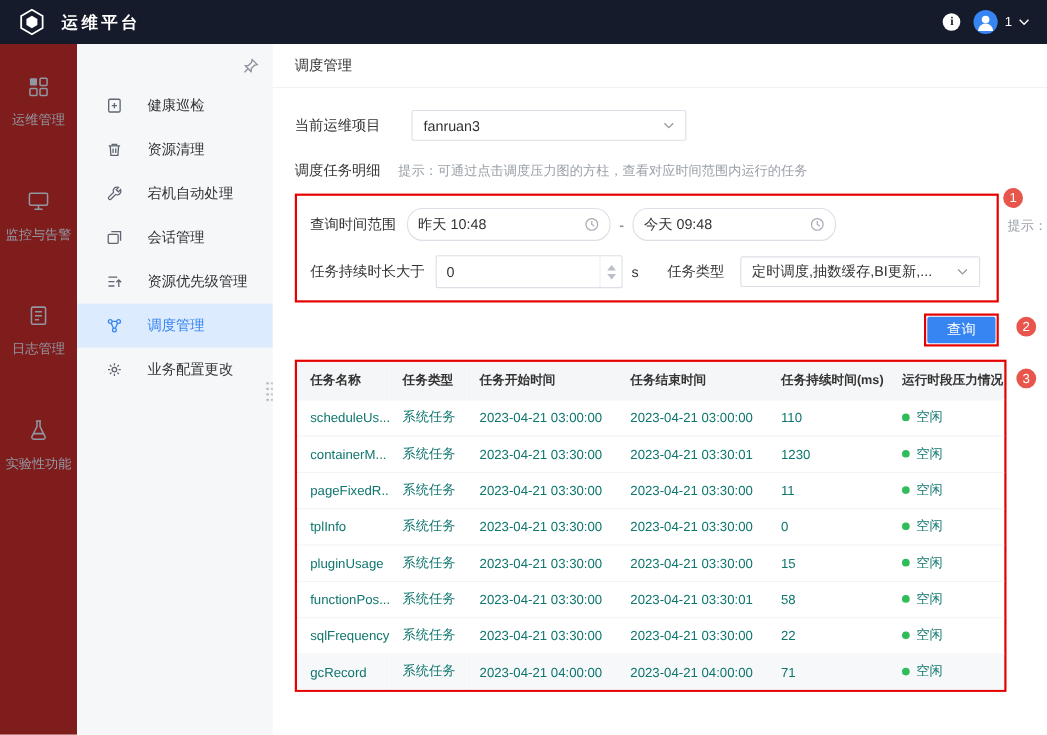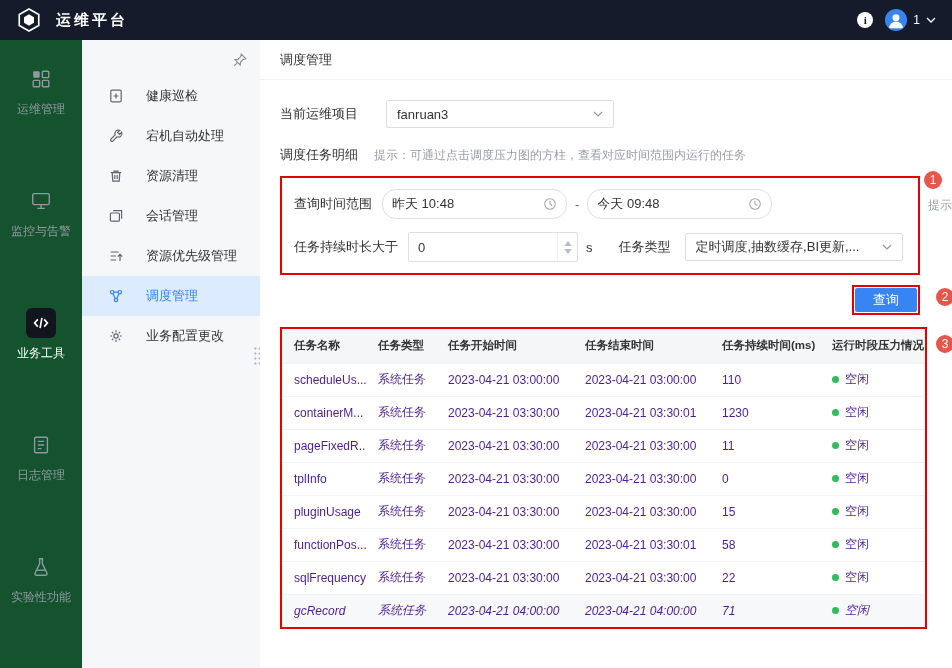--- a/index.html
+++ b/index.html
@@ -13,22 +13,22 @@
   .header-right { margin-left:auto; display:flex; align-items:center; gap:12px; }
   .info-icon { width:16px; height:16px; border-radius:50%; background:#fff; color:#151b2b;
                font:bold 11px "Liberation Serif",serif; display:flex; align-items:center; justify-content:center; cursor:pointer; }
   .user-menu { display:flex; align-items:center; gap:6px; cursor:pointer; }
   .avatar { width:22px; height:22px; border-radius:50%; background:#3685f2; overflow:hidden; display:flex; align-items:flex-end; justify-content:center; }
   .user-count { color:#fff; font-size:12px; }
 
   
   .layout { display:flex; height:628px; }
 
-  .primary-nav { width:82px; background:#14532d; display:flex; flex-direction:column; align-items:center;
-                 padding-top:24px; gap:68px; flex-shrink:0; }
+  .primary-nav { width:70px; background:#7f1d1d; display:flex; flex-direction:column; align-items:center;
+                 padding-top:24px; gap:50px; flex-shrink:0; }
   .pnav-item { display:flex; flex-direction:column; align-items:center; gap:7px; color:#9298a3;
                font-size:12px; cursor:pointer; width:100%; }
   .pnav-item .icon-badge { width:30px; height:30px; border-radius:6px; display:flex; align-items:center; justify-content:center; }
   .pnav-item svg { width:22px; height:22px; }
   .pnav-item.active { color:#fff; }
   .pnav-item.active .icon-badge { background:#12151d; }
 
   .secondary-nav { width:178px; background:#f6f7f9; position:relative; padding-top:36px; flex-shrink:0; }
   .pin-icon { position:absolute; top:12px; right:12px; width:16px; height:16px; cursor:pointer; }
   .snav-item { height:40px; display:flex; align-items:center; gap:22px; padding-left:26px;
@@ -43,21 +43,21 @@
   .breadcrumb-bar { height:40px; line-height:40px; padding-left:20px; font-size:13px; color:#333;
                     border-bottom:1px solid #f0f2f5; }
 
   
   .project-row { margin:20px 0 0 20px; display:flex; align-items:center; height:28px; }
   .form-label { font-size:13px; color:#333; }
   .project-row .form-label { width:106px; }
   .select { height:28px; border:1px solid #dcdfe6; border-radius:2px; background:#fff; display:flex;
             align-items:center; justify-content:space-between; padding:0 10px; font-size:13px; cursor:pointer; }
   .select > span { overflow:hidden; white-space:nowrap; }
-  .project-select { width:228px; }
+  .project-select { width:250px; }
   .chev-gray { width:10px; height:6px; flex-shrink:0; margin-left:6px; }
 
   .detail-row { margin:18px 0 0 20px; display:flex; align-items:center; gap:16px; height:18px; }
   .hint-text { font-size:12px; color:#9aa0a8; }
 
   .filter-box { margin:12px 0 0 20px; width:640px; border:2px solid #e60000; padding:11px 12px;
                 display:flex; flex-direction:column; gap:13px; }
   .filter-row { display:flex; align-items:center; }
   .mr10 { margin-right:10px; }
   .date-input { width:185px; height:30px; border:1px solid #dcdfe6; border-radius:14px; background:#fff;
@@ -80,24 +80,24 @@
   .btn-row { margin:10px 0 0 20px; width:640px; display:flex; justify-content:flex-end; }
   .query-btn-wrap { border:2px solid #e60000; padding:1px; }
   .query-btn { width:62px; height:24px; background:#3685f2; color:#fff; border:none; border-radius:2px;
                font-size:13px; cursor:pointer; font-family:inherit; }
 
   
   .table-box { margin:12px 0 0 20px; width:647px; border:2px solid #e60000; background:#fff; }
   table { width:100%; border-collapse:collapse; table-layout:fixed; }
   th { height:34px; background:#f5f6f8; font-size:11.5px; font-weight:bold; color:#333; text-align:left;
        padding:0 2px 0 12px; white-space:nowrap; overflow:hidden; }
-  td { height:33px; font-size:12px; color:#4c1d95; padding:0 2px 0 12px; white-space:nowrap; overflow:hidden;
+  td { height:33px; font-size:12px; color:#0f766e; padding:0 2px 0 12px; white-space:nowrap; overflow:hidden;
        border-top:1px solid #f1f3f5; }
   tbody tr { cursor:pointer; }
-  tbody tr:last-child { background:#f7f8fa;font-style:italic; }
+  tbody tr:last-child { background:#f7f8fa; }
   .status-cell { display:flex; align-items:center; gap:6px; }
   .status-dot { width:7px; height:7px; border-radius:50%; background:#2ebd59; flex-shrink:0; }
 
   .anno-badge { position:absolute; width:18px; height:18px; border-radius:50%; background:#e8564b; color:#fff;
                 font-size:12px; display:flex; align-items:center; justify-content:center; }
   #anno-1 { left:664px; top:131px; }
   #anno-2 { left:676px; top:248px; }
   #anno-3 { left:676px; top:295px; }
 </style>
 </head>
@@ -142,30 +142,20 @@
     </div>
     <div class="pnav-item">
       <span class="icon-badge">
           <svg viewBox="0 0 24 24" fill="none" stroke="currentColor" stroke-width="1.5">
         <rect x="3" y="4" width="18" height="12" rx="1.5"></rect>
             <path d="M12 16 v4 M8 20 h8"></path>
       </svg>
         </span>
       <span>监控与告警</span>
     </div>
-    <div class="pnav-item active">
-      <span class="icon-badge">
-          <svg viewBox="0 0 24 24" fill="none" stroke="currentColor" stroke-width="1.8">
-        <path d="M8.5 8 L5 12 L8.5 16"></path>
-            <path d="M15.5 8 L19 12 L15.5 16"></path>
-            <path d="M13 6.5 L11 17.5"></path>
-      </svg>
-        </span>
-      <span>业务工具</span>
-    </div>
     <div class="pnav-item">
       <span class="icon-badge">
           <svg viewBox="0 0 24 24" fill="none" stroke="currentColor" stroke-width="1.5">
         <rect x="5" y="3.5" width="14" height="17" rx="1.5"></rect>
             <path d="M8.5 8 h7 M8.5 12 h7 M8.5 16 h4"></path>
       </svg>
         </span>
       <span>日志管理</span>
     </div>
     <div class="pnav-item">
@@ -185,29 +175,29 @@
     </svg>
     <div class="snav-item">
       <svg viewBox="0 0 16 16" fill="none" stroke="currentColor" stroke-width="1.2">
         <rect x="2.8" y="2.2" width="10.4" height="11.6" rx="1.2"></rect>
           <path d="M8 5.6 v4.8 M5.6 8 h4.8"></path>
       </svg>
       <span>健康巡检</span>
     </div>
     <div class="snav-item">
       <svg viewBox="0 0 16 16" fill="none" stroke="currentColor" stroke-width="1.2">
+        <path d="M2.8 4.6 h10.4 M6 4.6 V3.2 h4 v1.4 M4.2 4.6 l.6 8.6 h6.4 l.6 -8.6 M6.8 7 v4 M9.2 7 v4"></path>
+      </svg>
+      <span>资源清理</span>
+    </div>
+    <div class="snav-item">
+      <svg viewBox="0 0 16 16" fill="none" stroke="currentColor" stroke-width="1.2">
         <path d="M13.6 4.3 a3.4 3.4 0 0 1 -4.5 4.5 l-4.3 4.3 a1.35 1.35 0 0 1 -1.9 -1.9 l4.3 -4.3 a3.4 3.4 0 0 1 4.5 -4.5 l-2 2 1.9 1.9 Z"></path>
       </svg>
       <span>宕机自动处理</span>
-    </div>
-    <div class="snav-item">
-      <svg viewBox="0 0 16 16" fill="none" stroke="currentColor" stroke-width="1.2">
-        <path d="M2.8 4.6 h10.4 M6 4.6 V3.2 h4 v1.4 M4.2 4.6 l.6 8.6 h6.4 l.6 -8.6 M6.8 7 v4 M9.2 7 v4"></path>
-      </svg>
-      <span>资源清理</span>
     </div>
     <div class="snav-item">
       <svg viewBox="0 0 16 16" fill="none" stroke="currentColor" stroke-width="1.2">
         <rect x="2.4" y="5" width="9" height="8.2" rx="1"></rect>
           <path d="M5.2 2.6 h8.4 v8.2"></path>
       </svg>
       <span>会话管理</span>
     </div>
     <div class="snav-item">
       <svg viewBox="0 0 16 16" fill="none" stroke="currentColor" stroke-width="1.2">

